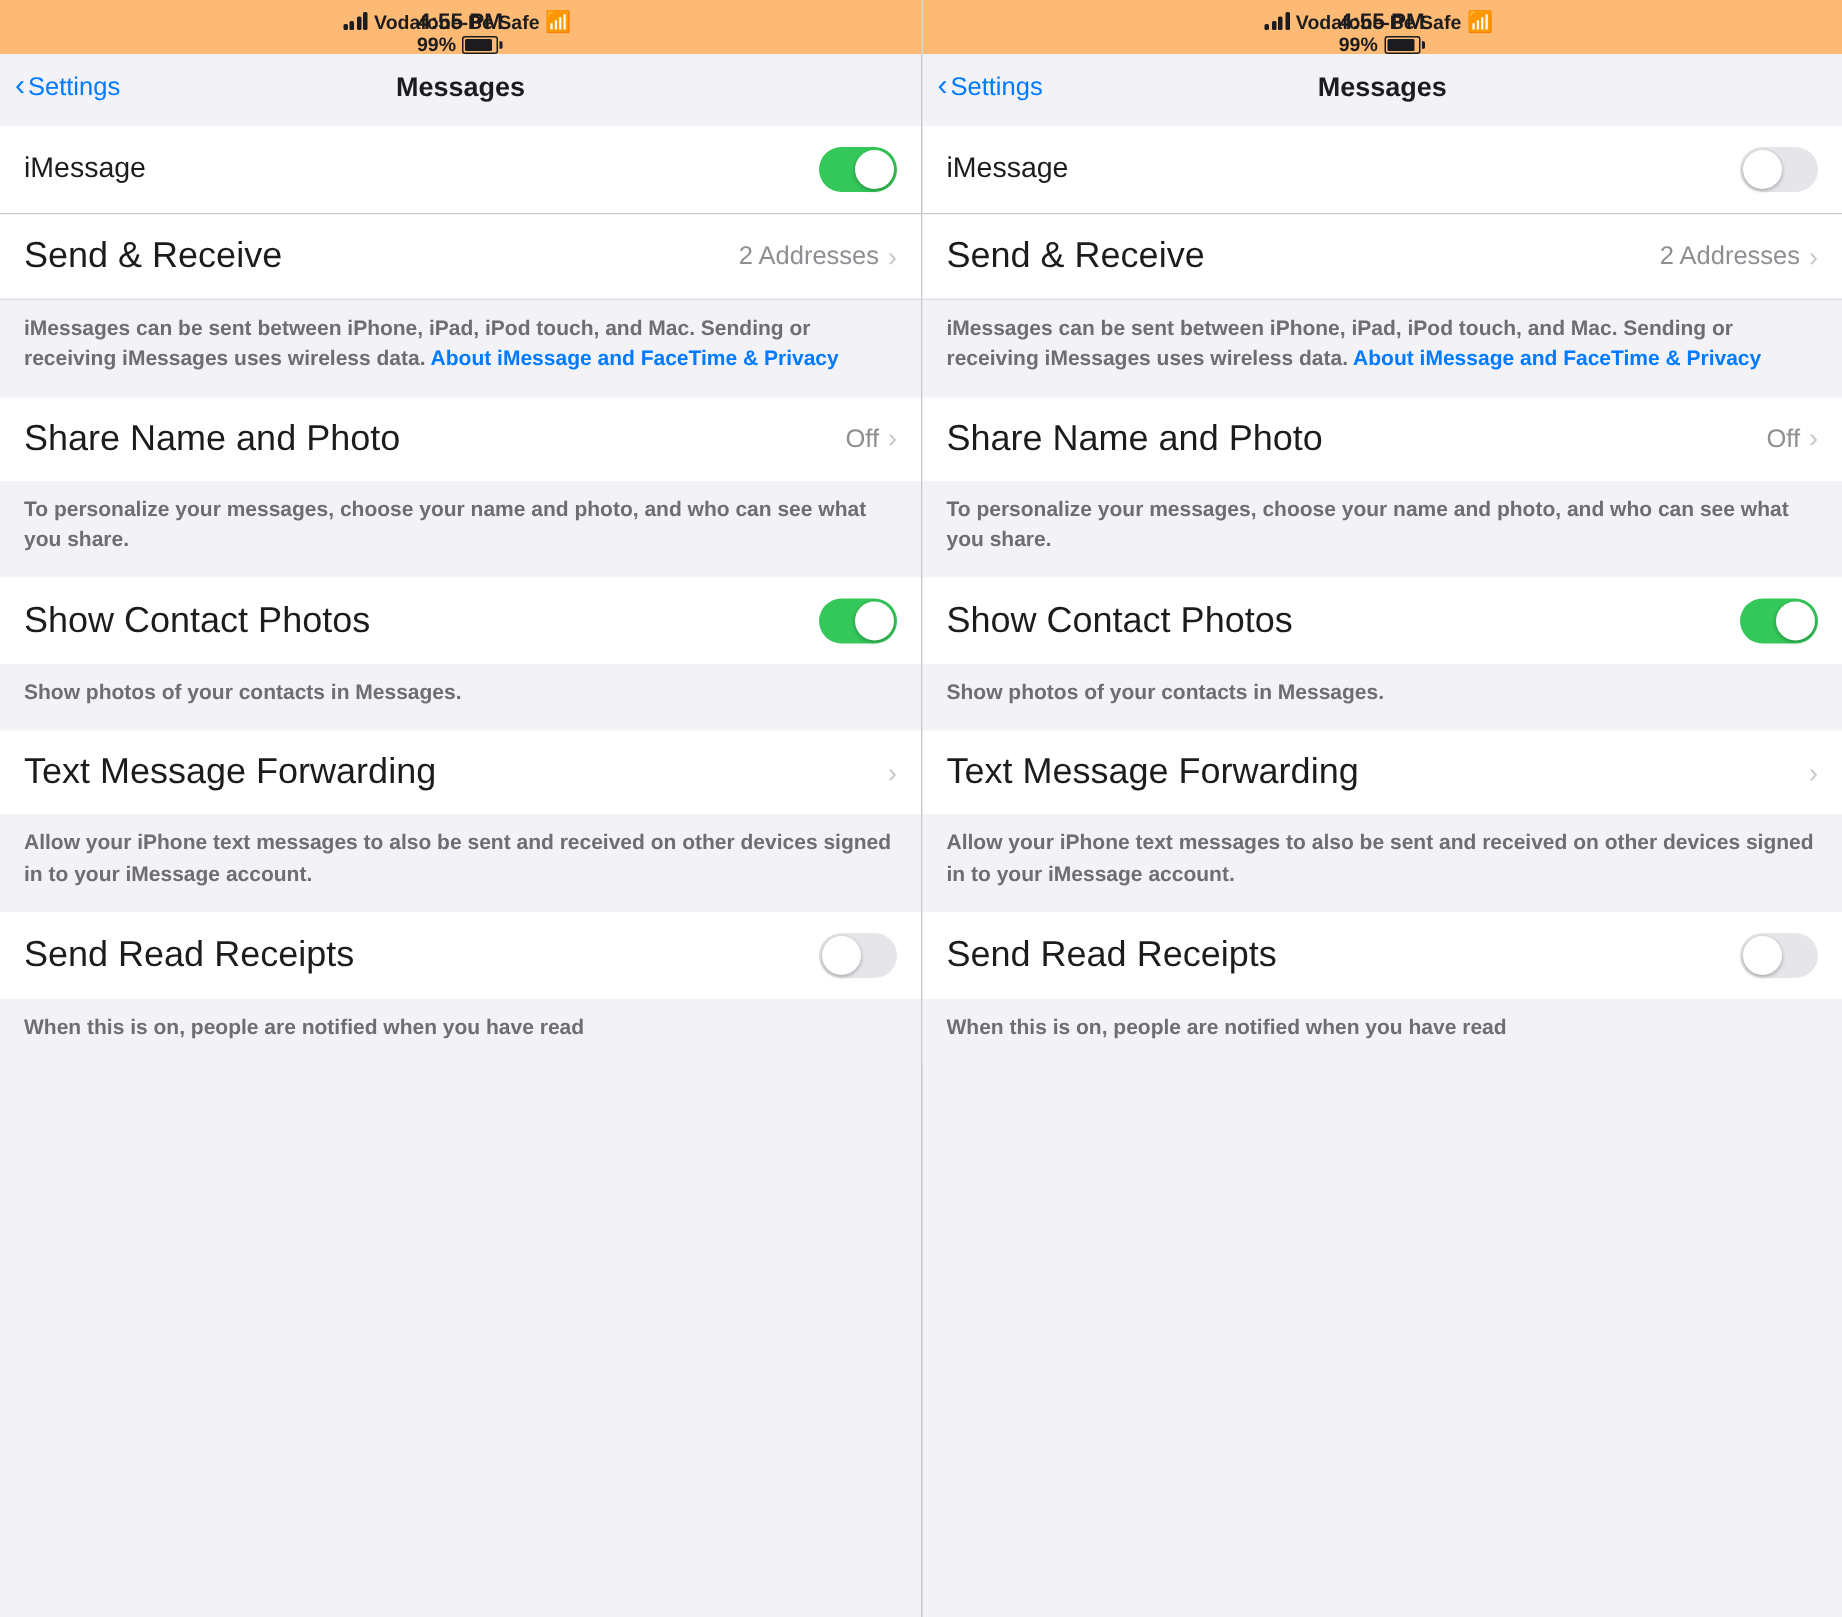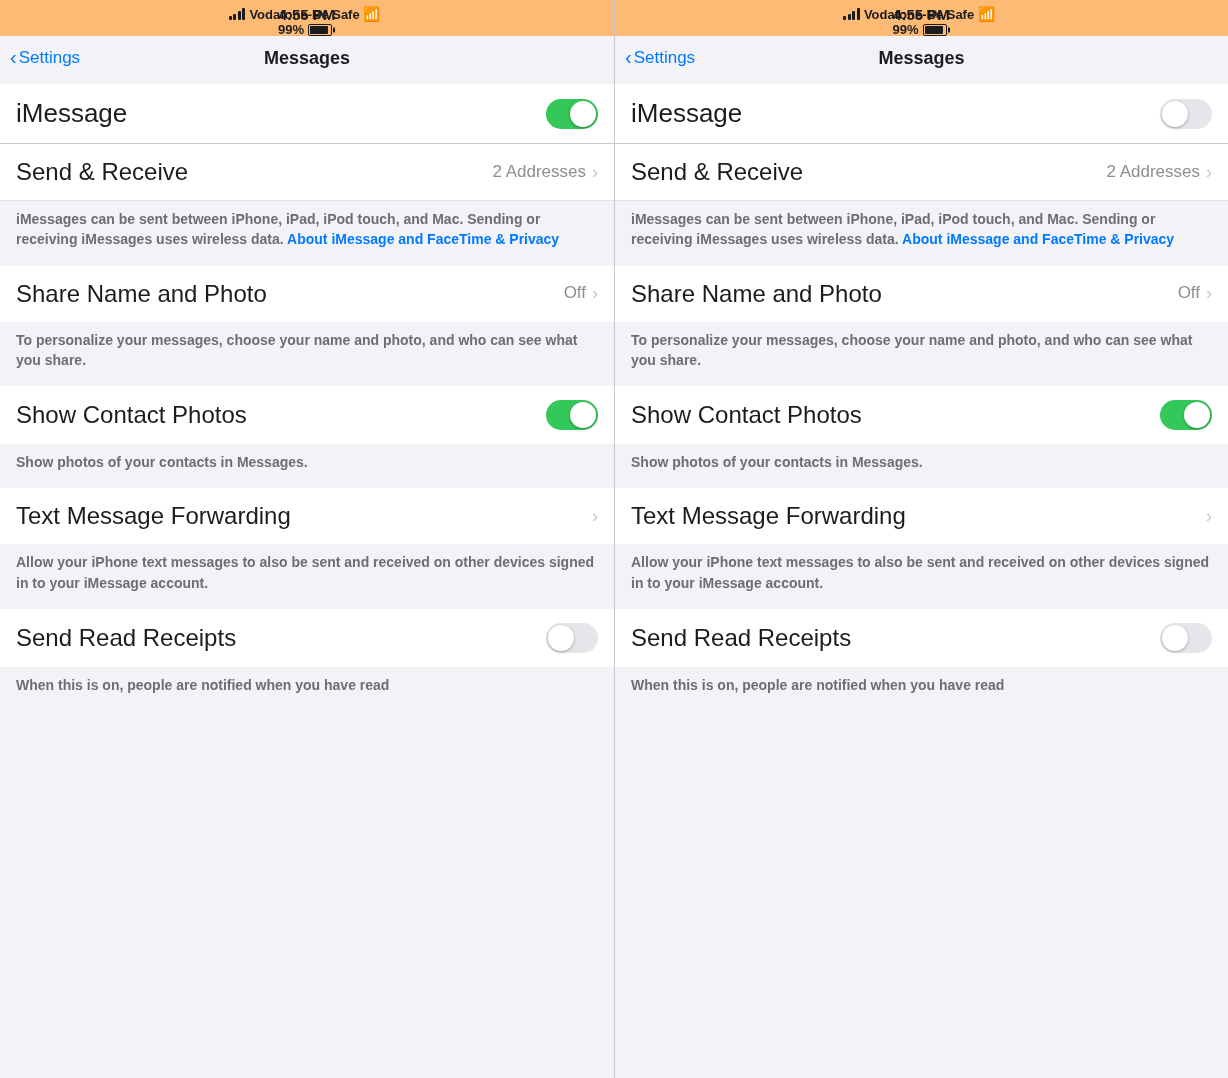--- a/index.html
+++ b/index.html
@@ -140,21 +140,21 @@
 
     
     .imessage-row {
       display: flex;
       align-items: center;
       justify-content: space-between;
       padding: 14px 0;
       background: #ffffff;
     }
     .imessage-label {
-      font-size: 26px;
+      font-size: 19px;
       font-weight: 400;
       color: #1c1c1e;
       text-align: center;
     }
 
     
     .toggle {
       width: 52px;
       height: 30px;
       border-radius: 15px;
@@ -207,21 +207,21 @@
     .settings-row:last-child {
       border-bottom: none;
     }
     .row-label {
       font-size: 24px;
       font-weight: 400;
       color: #1c1c1e;
     }
     .row-right {
       display: flex;
-      align-items: flex-start;
+      align-items: center;
       gap: 4px;
       color: #8e8e93;
       font-size: 17px;
     }
     .row-right .chevron {
       color: #c7c7cc;
       font-size: 18px;
       margin-left: 2px;
     }
 

